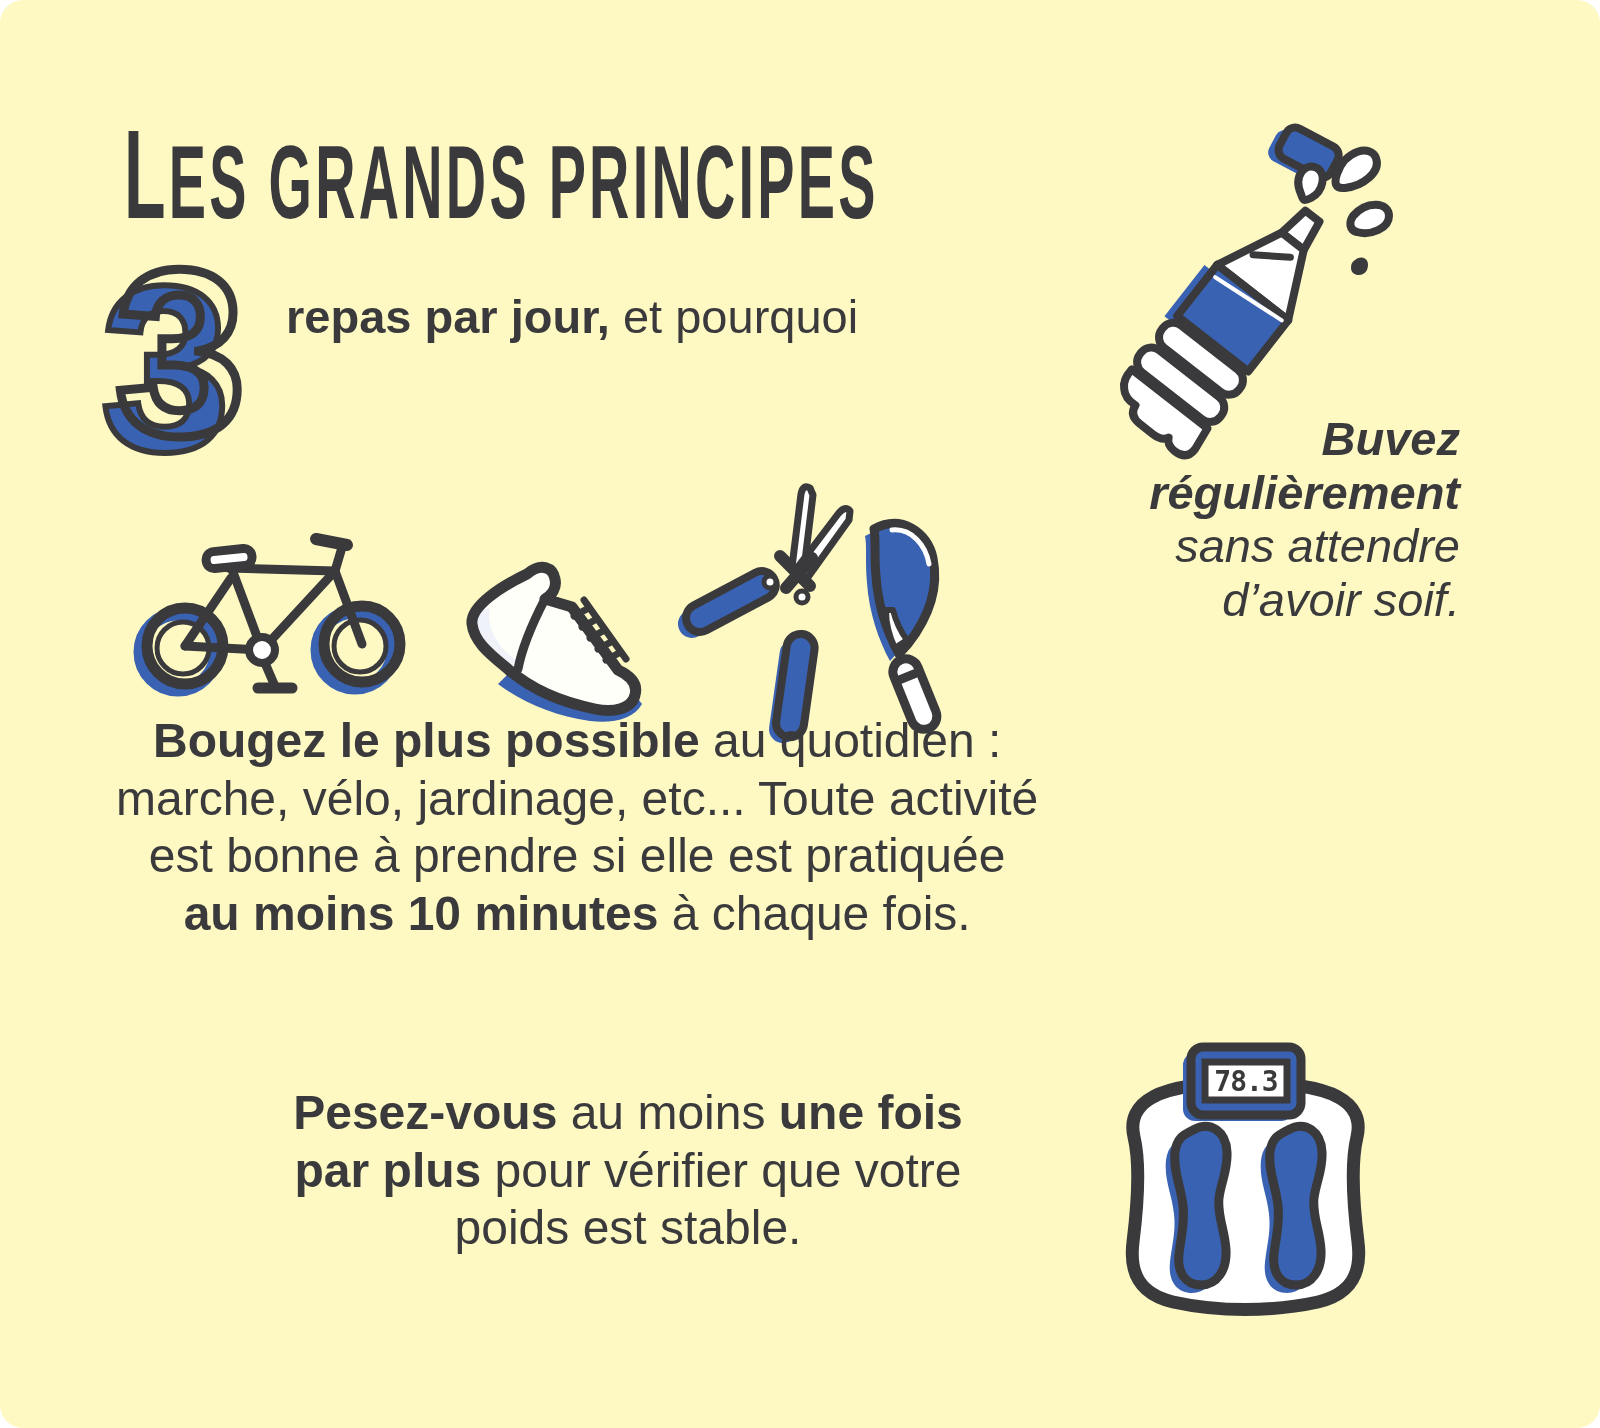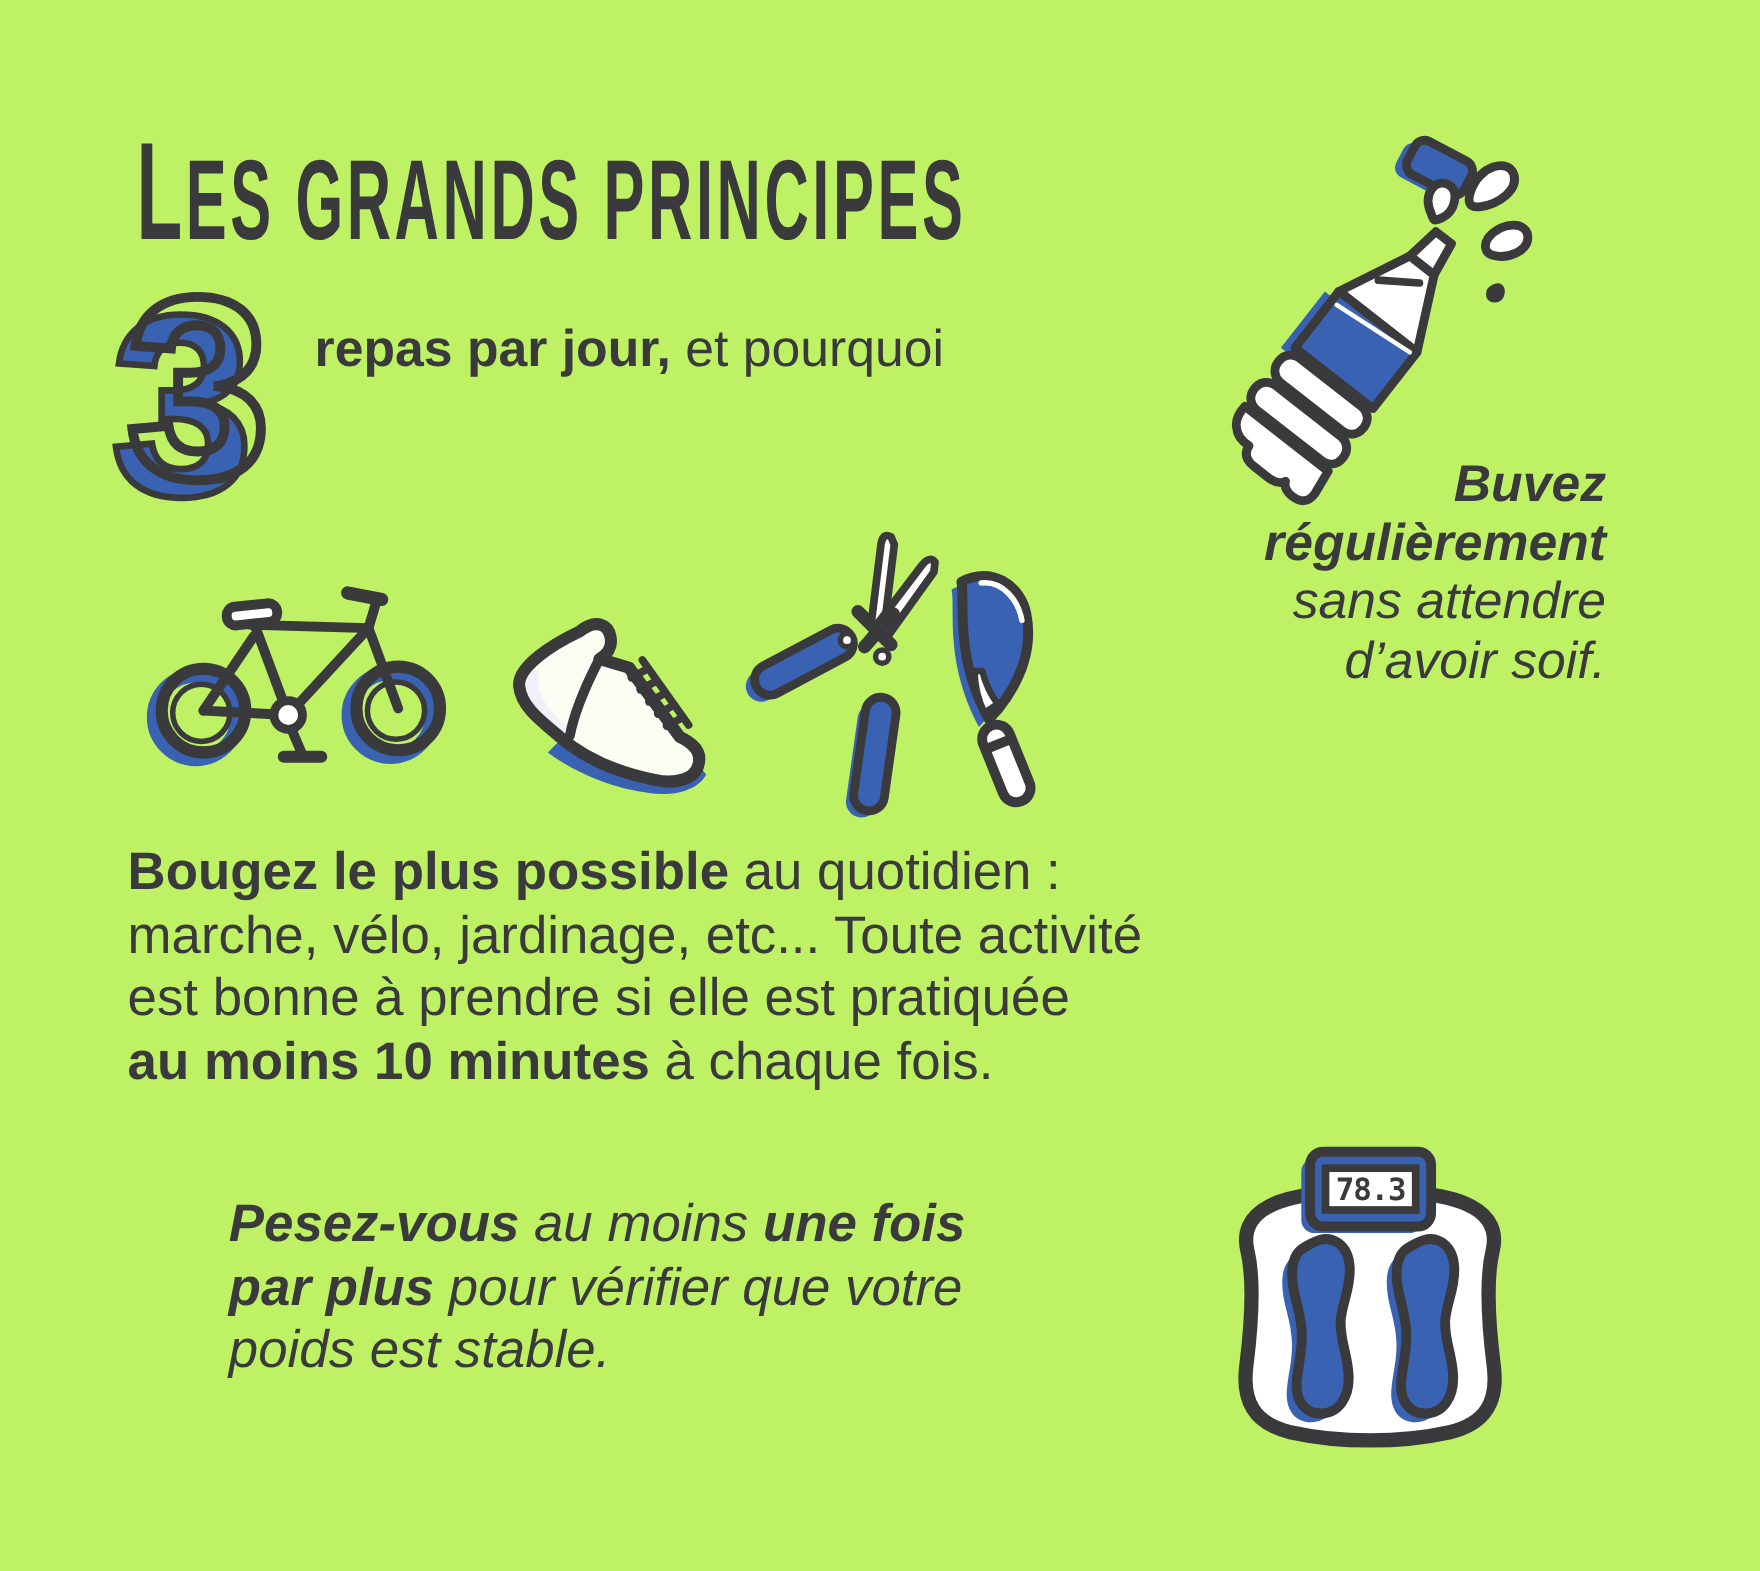--- a/index.html
+++ b/index.html
@@ -1,20 +1,21 @@
 <!DOCTYPE html>
 <html><head>
 <meta charset="utf-8">
 <style>
   * { margin:0; padding:0; box-sizing:border-box; }
   html,body { background:#ffffff; }
   .canvas {
     position:relative; width:1600px; height:1428px; overflow:hidden;
-    background:#bef264; color:#3a3a3c;
+    background:#fef9c3; color:#3a3a3c;
     font-family:"Liberation Sans", sans-serif;
+    border-radius:23px;
   }
   
   .title {
     position:absolute; left:124px; top:102px;
     font-size:68px; font-weight:600; letter-spacing:4px;
     color:#3a3a3c; text-transform:uppercase; white-space:nowrap;
     transform:scale(0.82,1.52); transform-origin:0 0;
   }
   .title-text { display:block; }
   .title-text::first-letter { font-size:1.22em; }
@@ -23,23 +24,23 @@
   .three-blue  { font-family:"Liberation Sans",sans-serif; font-weight:bold; font-size:235px;
                  fill:#3a62b2; stroke:#3a3a3c; stroke-width:6px; }
   .three-outline{ font-family:"Liberation Sans",sans-serif; font-weight:bold; font-size:235px;
                  fill:none; stroke:#3a3a3c; stroke-width:9px; }
   
   .para { position:absolute; color:#3a3a3c; }
   .b { font-weight:bold; }
   .meals { left:286px; top:288px; font-size:47px; line-height:1.22;text-align:right; }
   .drink { right:140px; top:412px; width:520px; text-align:right;
            font-size:47px; line-height:1.14;font-style:italic; }
-  .move  { left:116px; top:764px; font-size:48px; line-height:1.2; }
-  .weigh { right:552px; top:1084px; width:840px; text-align:left;
-           font-size:48px; line-height:1.2;font-style:italic; }
+  .move  { left:116px; top:712px; font-size:48px; line-height:1.2;text-align:center; }
+  .weigh { right:552px; top:1084px; width:840px; text-align:center;
+           font-size:48px; line-height:1.2; }
   
   .icon { position:absolute; overflow:visible; }
   .bottle { left:1105px; top:98px;  }
   .bike   { left:110px;  top:516px; }
   .shoe   { left:432px;  top:512px; }
   .tools  { left:652px;  top:462px; }
   .scale  { left:1093px; top:1002px;}
   .lcd {
     font-family:"DejaVu Sans Mono", monospace; font-weight:bold;
     font-size:28px; fill:#3a3a3c; letter-spacing:-1px;

